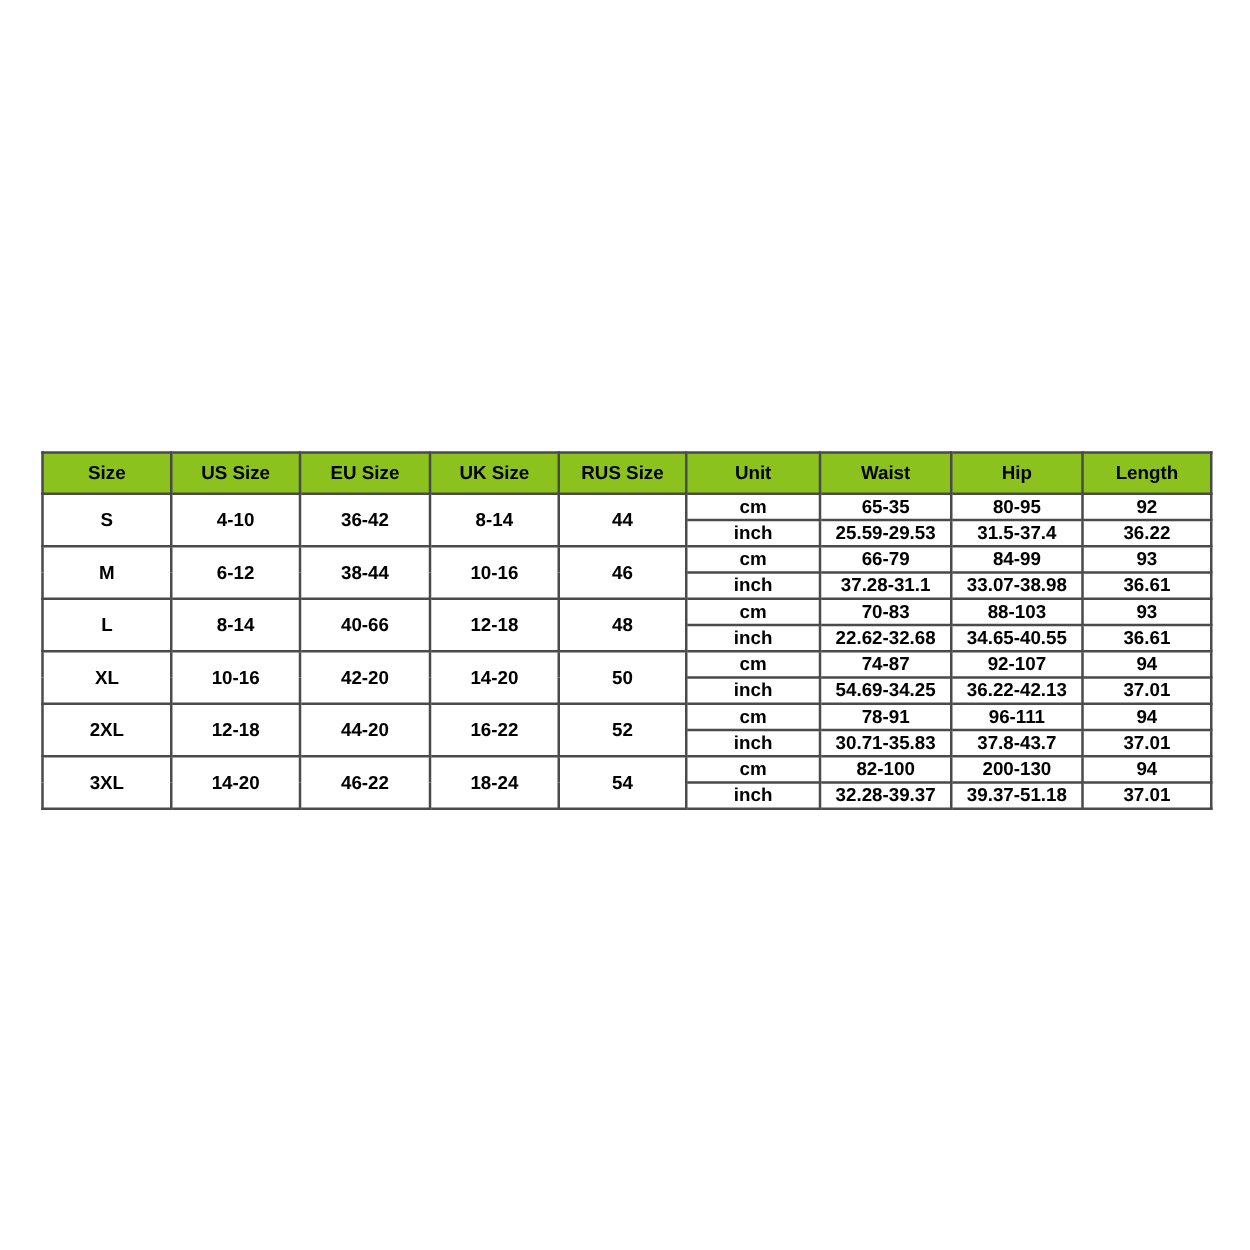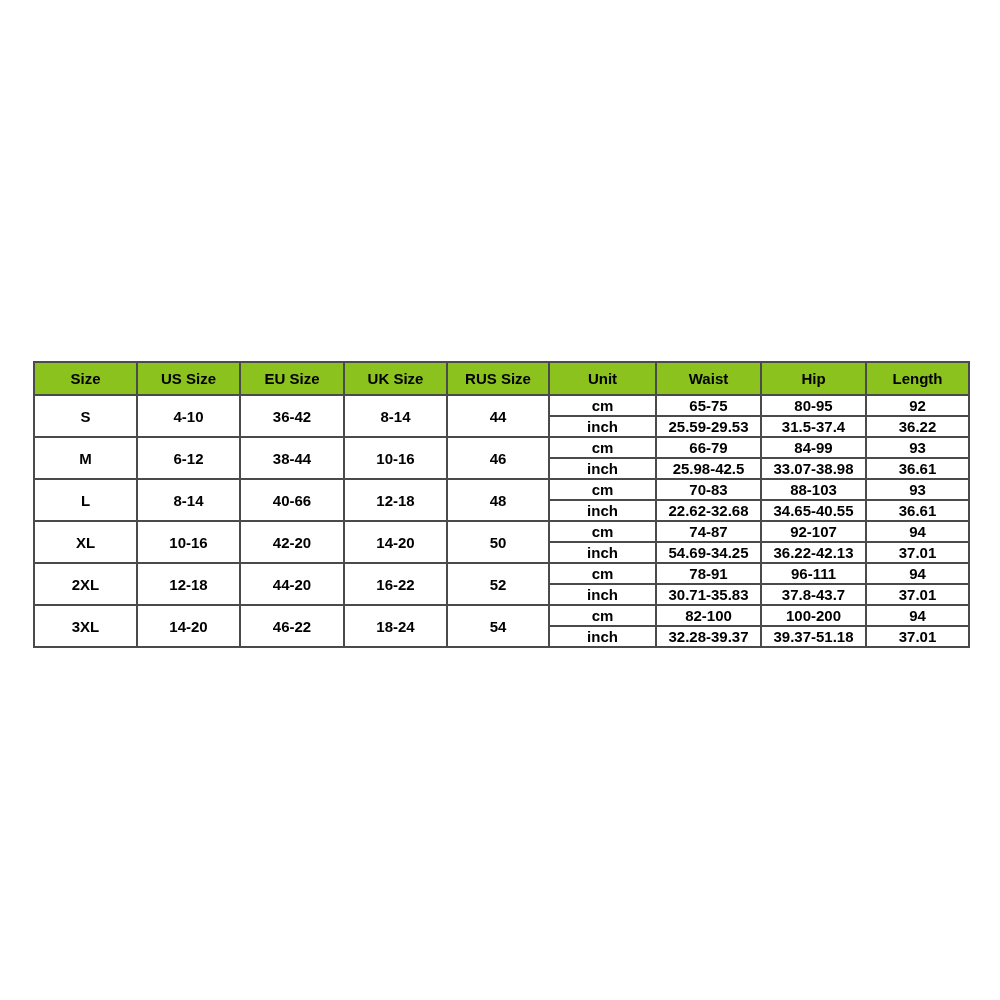--- a/index.html
+++ b/index.html
@@ -69,21 +69,21 @@
     </thead>
     <tbody>
 
       <tr>
         <td rowspan="2">S</td>
         <td rowspan="2">4-10</td>
         <td rowspan="2">36-42</td>
         <td rowspan="2">8-14</td>
         <td rowspan="2">44</td>
         <td class="sub-top">cm</td>
-        <td class="sub-top">65-75</td>
+        <td class="sub-top">65-35</td>
         <td class="sub-top">80-95</td>
         <td class="sub-top">92</td>
       </tr>
       <tr>
         <td class="sub-bottom">inch</td>
         <td class="sub-bottom">25.59-29.53</td>
         <td class="sub-bottom">31.5-37.4</td>
         <td class="sub-bottom">36.22</td>
       </tr>
 
@@ -93,21 +93,21 @@
         <td rowspan="2">38-44</td>
         <td rowspan="2">10-16</td>
         <td rowspan="2">46</td>
         <td class="sub-top">cm</td>
         <td class="sub-top">66-79</td>
         <td class="sub-top">84-99</td>
         <td class="sub-top">93</td>
       </tr>
       <tr>
         <td class="sub-bottom">inch</td>
-        <td class="sub-bottom">25.98-42.5</td>
+        <td class="sub-bottom">37.28-31.1</td>
         <td class="sub-bottom">33.07-38.98</td>
         <td class="sub-bottom">36.61</td>
       </tr>
 
       <tr>
         <td rowspan="2">L</td>
         <td rowspan="2">8-14</td>
         <td rowspan="2">40-66</td>
         <td rowspan="2">12-18</td>
         <td rowspan="2">48</td>
@@ -160,21 +160,21 @@
       </tr>
 
       <tr>
         <td rowspan="2">3XL</td>
         <td rowspan="2">14-20</td>
         <td rowspan="2">46-22</td>
         <td rowspan="2">18-24</td>
         <td rowspan="2">54</td>
         <td class="sub-top">cm</td>
         <td class="sub-top">82-100</td>
-        <td class="sub-top">100-200</td>
+        <td class="sub-top">200-130</td>
         <td class="sub-top">94</td>
       </tr>
       <tr>
         <td class="sub-bottom">inch</td>
         <td class="sub-bottom">32.28-39.37</td>
         <td class="sub-bottom">39.37-51.18</td>
         <td class="sub-bottom">37.01</td>
       </tr>
     </tbody>
   </table>

